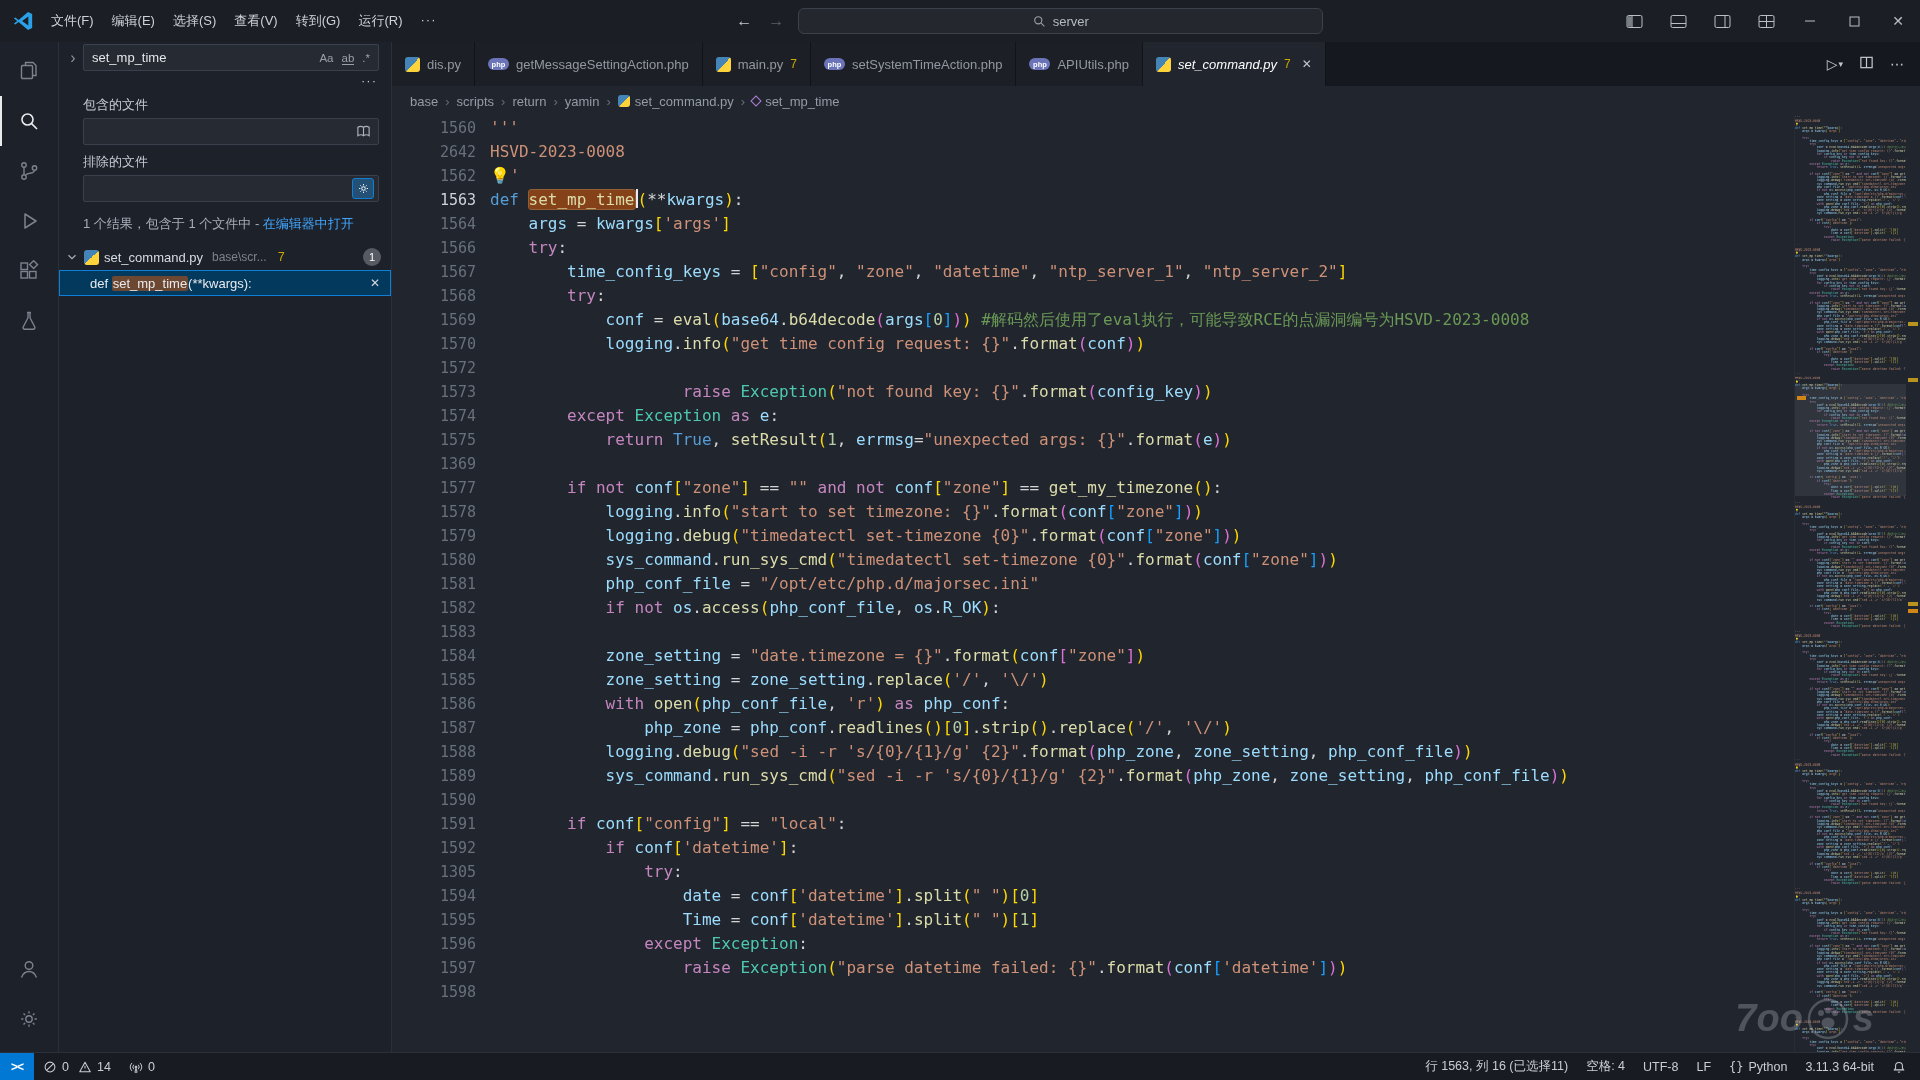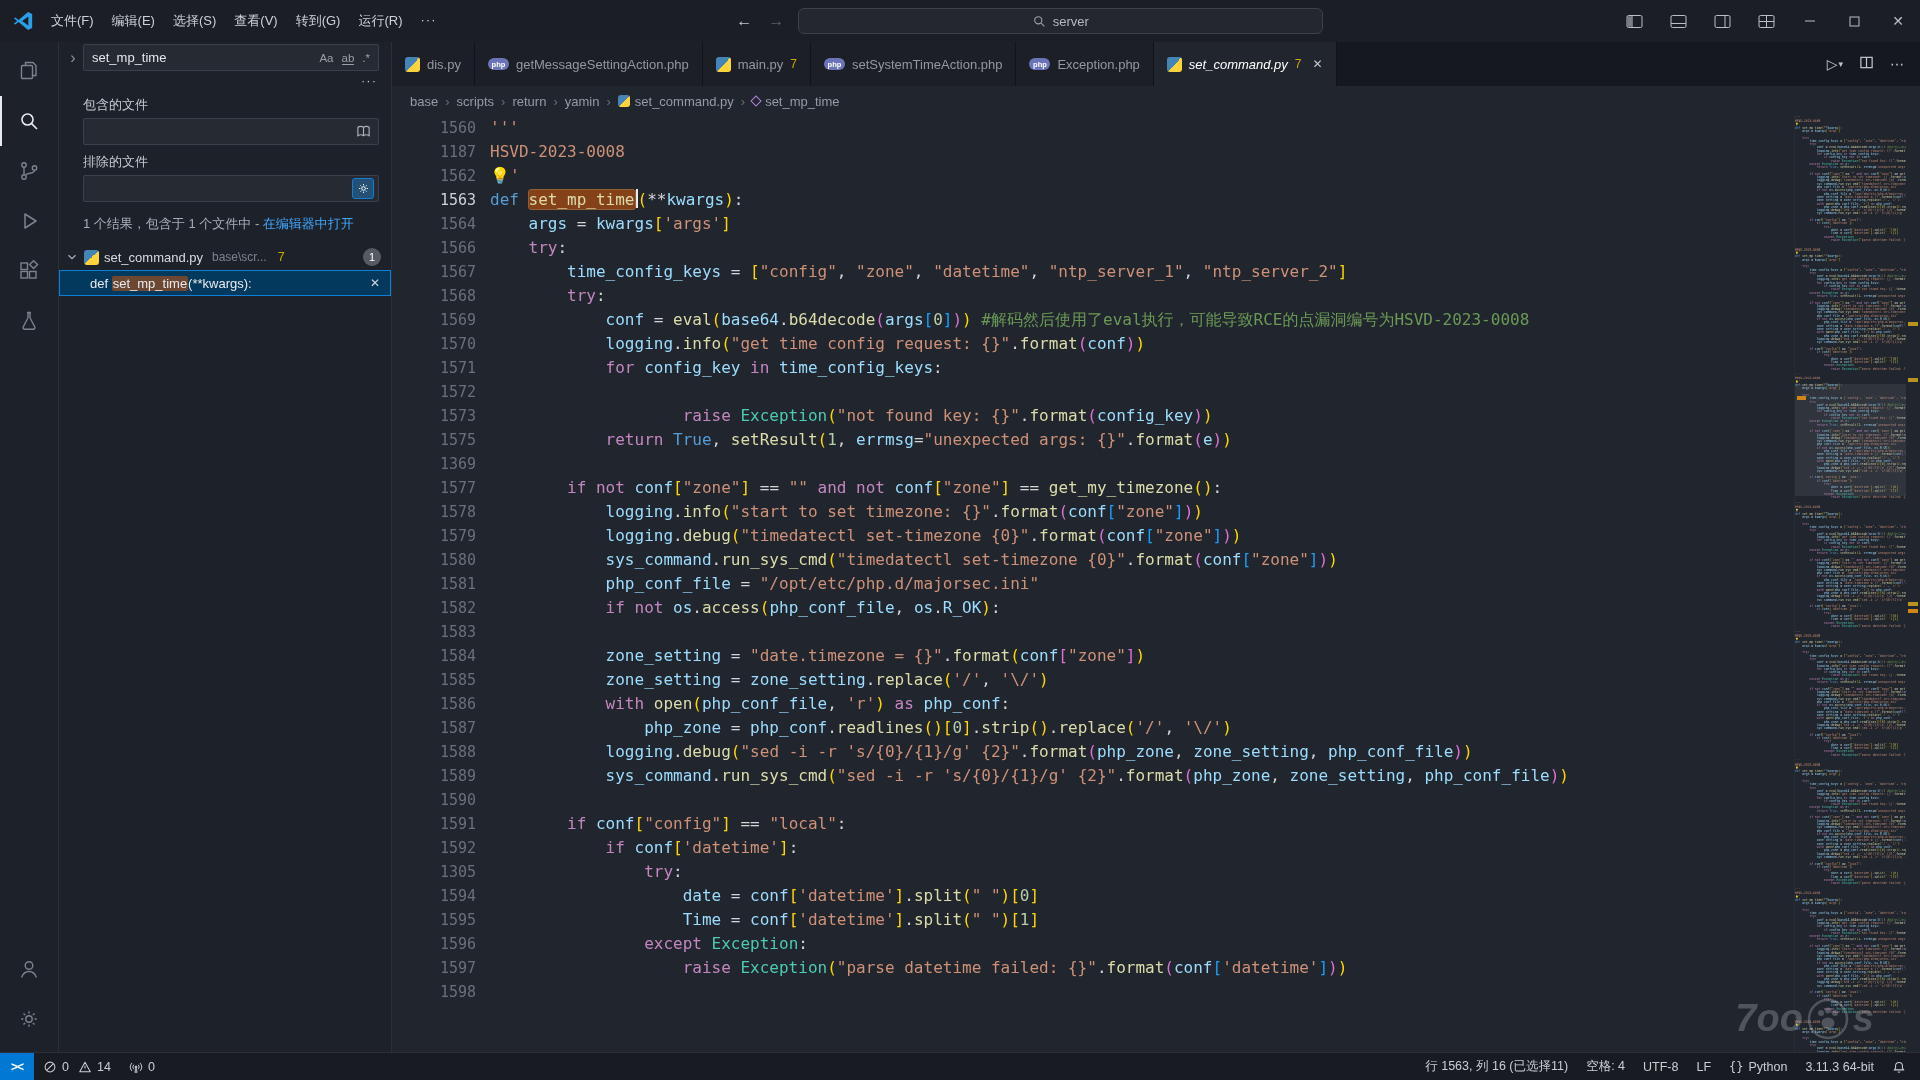--- a/index.html
+++ b/index.html
@@ -312,21 +312,21 @@
               <span class="fi fi-py"></span>
               <span class="tab-label">main.py</span>
               <span class="tab-badge">7</span>
             </div>
             <div class="tab">
               <span class="fi fi-php">php</span>
               <span class="tab-label">setSystemTimeAction.php</span>
             </div>
             <div class="tab">
               <span class="fi fi-php">php</span>
-              <span class="tab-label">Exception.php</span>
+              <span class="tab-label">APIUtils.php</span>
             </div>
             <div class="tab active">
               <span class="fi fi-py"></span>
               <span class="tab-label">set_command.py</span>
               <span class="tab-badge">7</span>
               <span class="tab-close">✕</span>
             </div>
           </div>
         <div class="tab-actions">
           <span class="run-wrap">
@@ -367,32 +367,32 @@
           <span class="bc-sep">›</span>
           <span class="bc-item">
             <span class="sym-method"></span>
             <span>set_mp_time</span>
           </span>
         </div>
 
       <div class="editor">
         <div class="code-scroll">
             <div class="code-line"><span class="ln">1560</span><span class="lc"><span style="color: rgb(206, 145, 120);">'''</span></span></div>
-            <div class="code-line"><span class="ln">1187</span><span class="lc"><span style="color: rgb(206, 145, 120);">HSVD-2023-0008</span></span></div>
+            <div class="code-line"><span class="ln">2642</span><span class="lc"><span style="color: rgb(206, 145, 120);">HSVD-2023-0008</span></span></div>
             <div class="code-line"><span class="ln">1562</span><span class="lc"><span style="color: rgb(206, 145, 120);">💡'</span></span></div>
             <div class="code-line"><span class="ln active">1563</span><span class="lc"><span style="color: rgb(86, 156, 214);">def </span><span class="tok-hl" style="color: rgb(220, 220, 170);">set_mp_time</span><span class="cursor"></span><span style="color: rgb(255, 215, 0);">(</span><span style="color: rgb(212, 212, 212);">**</span><span style="color: rgb(156, 220, 254);">kwargs</span><span style="color: rgb(255, 215, 0);">)</span><span style="color: rgb(212, 212, 212);">:</span></span></div>
             <div class="code-line"><span class="ln">1564</span><span class="lc"><span style="color: rgb(156, 220, 254);">    args</span><span style="color: rgb(212, 212, 212);"> = </span><span style="color: rgb(156, 220, 254);">kwargs</span><span style="color: rgb(255, 215, 0);">[</span><span style="color: rgb(206, 145, 120);">'args'</span><span style="color: rgb(255, 215, 0);">]</span></span></div>
             <div class="code-line"><span class="ln">1566</span><span class="lc"><span style="color: rgb(197, 134, 192);">    try</span><span style="color: rgb(212, 212, 212);">:</span></span></div>
             <div class="code-line"><span class="ln">1567</span><span class="lc"><span style="color: rgb(156, 220, 254);">        time_config_keys</span><span style="color: rgb(212, 212, 212);"> = </span><span style="color: rgb(255, 215, 0);">[</span><span style="color: rgb(206, 145, 120);">"config"</span><span style="color: rgb(212, 212, 212);">, </span><span style="color: rgb(206, 145, 120);">"zone"</span><span style="color: rgb(212, 212, 212);">, </span><span style="color: rgb(206, 145, 120);">"datetime"</span><span style="color: rgb(212, 212, 212);">, </span><span style="color: rgb(206, 145, 120);">"ntp_server_1"</span><span style="color: rgb(212, 212, 212);">, </span><span style="color: rgb(206, 145, 120);">"ntp_server_2"</span><span style="color: rgb(255, 215, 0);">]</span></span></div>
             <div class="code-line"><span class="ln">1568</span><span class="lc"><span style="color: rgb(197, 134, 192);">        try</span><span style="color: rgb(212, 212, 212);">:</span></span></div>
             <div class="code-line"><span class="ln">1569</span><span class="lc"><span style="color: rgb(156, 220, 254);">            conf</span><span style="color: rgb(212, 212, 212);"> = </span><span style="color: rgb(220, 220, 170);">eval</span><span style="color: rgb(255, 215, 0);">(</span><span style="color: rgb(156, 220, 254);">base64</span><span style="color: rgb(212, 212, 212);">.</span><span style="color: rgb(220, 220, 170);">b64decode</span><span style="color: rgb(218, 112, 214);">(</span><span style="color: rgb(156, 220, 254);">args</span><span style="color: rgb(23, 159, 255);">[</span><span style="color: rgb(181, 206, 168);">0</span><span style="color: rgb(23, 159, 255);">]</span><span style="color: rgb(218, 112, 214);">)</span><span style="color: rgb(255, 215, 0);">)</span><span style="color: rgb(212, 212, 212);"> </span><span style="color: rgb(106, 153, 85);">#解码然后使用了eval执行，可能导致RCE的点漏洞编号为HSVD-2023-0008</span></span></div>
             <div class="code-line"><span class="ln">1570</span><span class="lc"><span style="color: rgb(156, 220, 254);">            logging</span><span style="color: rgb(212, 212, 212);">.</span><span style="color: rgb(220, 220, 170);">info</span><span style="color: rgb(255, 215, 0);">(</span><span style="color: rgb(206, 145, 120);">"get time config request: {}"</span><span style="color: rgb(212, 212, 212);">.</span><span style="color: rgb(220, 220, 170);">format</span><span style="color: rgb(218, 112, 214);">(</span><span style="color: rgb(156, 220, 254);">conf</span><span style="color: rgb(218, 112, 214);">)</span><span style="color: rgb(255, 215, 0);">)</span></span></div>
-            <div class="code-line"><span class="ln">1571</span><span class="lc"><span style="color: rgb(197, 134, 192);">            for </span><span style="color: rgb(156, 220, 254);">config_key</span><span style="color: rgb(197, 134, 192);"> in </span><span style="color: rgb(156, 220, 254);">time_config_keys</span><span style="color: rgb(212, 212, 212);">:</span></span></div>
             <div class="code-line"><span class="ln">1572</span></div>
             <div class="code-line"><span class="ln">1573</span><span class="lc"><span style="color: rgb(197, 134, 192);">                    raise </span><span style="color: rgb(78, 201, 176);">Exception</span><span style="color: rgb(255, 215, 0);">(</span><span style="color: rgb(206, 145, 120);">"not found key: {}"</span><span style="color: rgb(212, 212, 212);">.</span><span style="color: rgb(220, 220, 170);">format</span><span style="color: rgb(218, 112, 214);">(</span><span style="color: rgb(156, 220, 254);">config_key</span><span style="color: rgb(218, 112, 214);">)</span><span style="color: rgb(255, 215, 0);">)</span></span></div>
+            <div class="code-line"><span class="ln">1574</span><span class="lc"><span style="color: rgb(197, 134, 192);">        except </span><span style="color: rgb(78, 201, 176);">Exception</span><span style="color: rgb(197, 134, 192);"> as </span><span style="color: rgb(156, 220, 254);">e</span><span style="color: rgb(212, 212, 212);">:</span></span></div>
             <div class="code-line"><span class="ln">1575</span><span class="lc"><span style="color: rgb(197, 134, 192);">            return </span><span style="color: rgb(86, 156, 214);">True</span><span style="color: rgb(212, 212, 212);">, </span><span style="color: rgb(220, 220, 170);">setResult</span><span style="color: rgb(255, 215, 0);">(</span><span style="color: rgb(181, 206, 168);">1</span><span style="color: rgb(212, 212, 212);">, </span><span style="color: rgb(156, 220, 254);">errmsg</span><span style="color: rgb(212, 212, 212);">=</span><span style="color: rgb(206, 145, 120);">"unexpected args: {}"</span><span style="color: rgb(212, 212, 212);">.</span><span style="color: rgb(220, 220, 170);">format</span><span style="color: rgb(218, 112, 214);">(</span><span style="color: rgb(156, 220, 254);">e</span><span style="color: rgb(218, 112, 214);">)</span><span style="color: rgb(255, 215, 0);">)</span></span></div>
             <div class="code-line"><span class="ln">1369</span><span class="lc"></span></div>
             <div class="code-line"><span class="ln">1577</span><span class="lc"><span style="color: rgb(197, 134, 192);">        if </span><span style="color: rgb(197, 134, 192);">not </span><span style="color: rgb(156, 220, 254);">conf</span><span style="color: rgb(255, 215, 0);">[</span><span style="color: rgb(206, 145, 120);">"zone"</span><span style="color: rgb(255, 215, 0);">]</span><span style="color: rgb(212, 212, 212);"> == </span><span style="color: rgb(206, 145, 120);">""</span><span style="color: rgb(197, 134, 192);"> and </span><span style="color: rgb(197, 134, 192);">not </span><span style="color: rgb(156, 220, 254);">conf</span><span style="color: rgb(255, 215, 0);">[</span><span style="color: rgb(206, 145, 120);">"zone"</span><span style="color: rgb(255, 215, 0);">]</span><span style="color: rgb(212, 212, 212);"> == </span><span style="color: rgb(220, 220, 170);">get_my_timezone</span><span style="color: rgb(255, 215, 0);">()</span><span style="color: rgb(212, 212, 212);">:</span></span></div>
             <div class="code-line"><span class="ln">1578</span><span class="lc"><span style="color: rgb(156, 220, 254);">            logging</span><span style="color: rgb(212, 212, 212);">.</span><span style="color: rgb(220, 220, 170);">info</span><span style="color: rgb(255, 215, 0);">(</span><span style="color: rgb(206, 145, 120);">"start to set timezone: {}"</span><span style="color: rgb(212, 212, 212);">.</span><span style="color: rgb(220, 220, 170);">format</span><span style="color: rgb(218, 112, 214);">(</span><span style="color: rgb(156, 220, 254);">conf</span><span style="color: rgb(23, 159, 255);">[</span><span style="color: rgb(206, 145, 120);">"zone"</span><span style="color: rgb(23, 159, 255);">]</span><span style="color: rgb(218, 112, 214);">)</span><span style="color: rgb(255, 215, 0);">)</span></span></div>
             <div class="code-line"><span class="ln">1579</span><span class="lc"><span style="color: rgb(156, 220, 254);">            logging</span><span style="color: rgb(212, 212, 212);">.</span><span style="color: rgb(220, 220, 170);">debug</span><span style="color: rgb(255, 215, 0);">(</span><span style="color: rgb(206, 145, 120);">"timedatectl set-timezone {0}"</span><span style="color: rgb(212, 212, 212);">.</span><span style="color: rgb(220, 220, 170);">format</span><span style="color: rgb(218, 112, 214);">(</span><span style="color: rgb(156, 220, 254);">conf</span><span style="color: rgb(23, 159, 255);">[</span><span style="color: rgb(206, 145, 120);">"zone"</span><span style="color: rgb(23, 159, 255);">]</span><span style="color: rgb(218, 112, 214);">)</span><span style="color: rgb(255, 215, 0);">)</span></span></div>
             <div class="code-line"><span class="ln">1580</span><span class="lc"><span style="color: rgb(156, 220, 254);">            sys_command</span><span style="color: rgb(212, 212, 212);">.</span><span style="color: rgb(220, 220, 170);">run_sys_cmd</span><span style="color: rgb(255, 215, 0);">(</span><span style="color: rgb(206, 145, 120);">"timedatectl set-timezone {0}"</span><span style="color: rgb(212, 212, 212);">.</span><span style="color: rgb(220, 220, 170);">format</span><span style="color: rgb(218, 112, 214);">(</span><span style="color: rgb(156, 220, 254);">conf</span><span style="color: rgb(23, 159, 255);">[</span><span style="color: rgb(206, 145, 120);">"zone"</span><span style="color: rgb(23, 159, 255);">]</span><span style="color: rgb(218, 112, 214);">)</span><span style="color: rgb(255, 215, 0);">)</span></span></div>
             <div class="code-line"><span class="ln">1581</span><span class="lc"><span style="color: rgb(156, 220, 254);">            php_conf_file</span><span style="color: rgb(212, 212, 212);"> = </span><span style="color: rgb(206, 145, 120);">"/opt/etc/php.d/majorsec.ini"</span></span></div>
             <div class="code-line"><span class="ln">1582</span><span class="lc"><span style="color: rgb(197, 134, 192);">            if </span><span style="color: rgb(197, 134, 192);">not </span><span style="color: rgb(156, 220, 254);">os</span><span style="color: rgb(212, 212, 212);">.</span><span style="color: rgb(220, 220, 170);">access</span><span style="color: rgb(255, 215, 0);">(</span><span style="color: rgb(156, 220, 254);">php_conf_file</span><span style="color: rgb(212, 212, 212);">, </span><span style="color: rgb(156, 220, 254);">os</span><span style="color: rgb(212, 212, 212);">.</span><span style="color: rgb(156, 220, 254);">R_OK</span><span style="color: rgb(255, 215, 0);">)</span><span style="color: rgb(212, 212, 212);">:</span></span></div>
             <div class="code-line"><span class="ln">1583</span></div>
             <div class="code-line"><span class="ln">1584</span><span class="lc"><span style="color: rgb(156, 220, 254);">            zone_setting</span><span style="color: rgb(212, 212, 212);"> = </span><span style="color: rgb(206, 145, 120);">"date.timezone = {}"</span><span style="color: rgb(212, 212, 212);">.</span><span style="color: rgb(220, 220, 170);">format</span><span style="color: rgb(255, 215, 0);">(</span><span style="color: rgb(156, 220, 254);">conf</span><span style="color: rgb(218, 112, 214);">[</span><span style="color: rgb(206, 145, 120);">"zone"</span><span style="color: rgb(218, 112, 214);">]</span><span style="color: rgb(255, 215, 0);">)</span></span></div>

